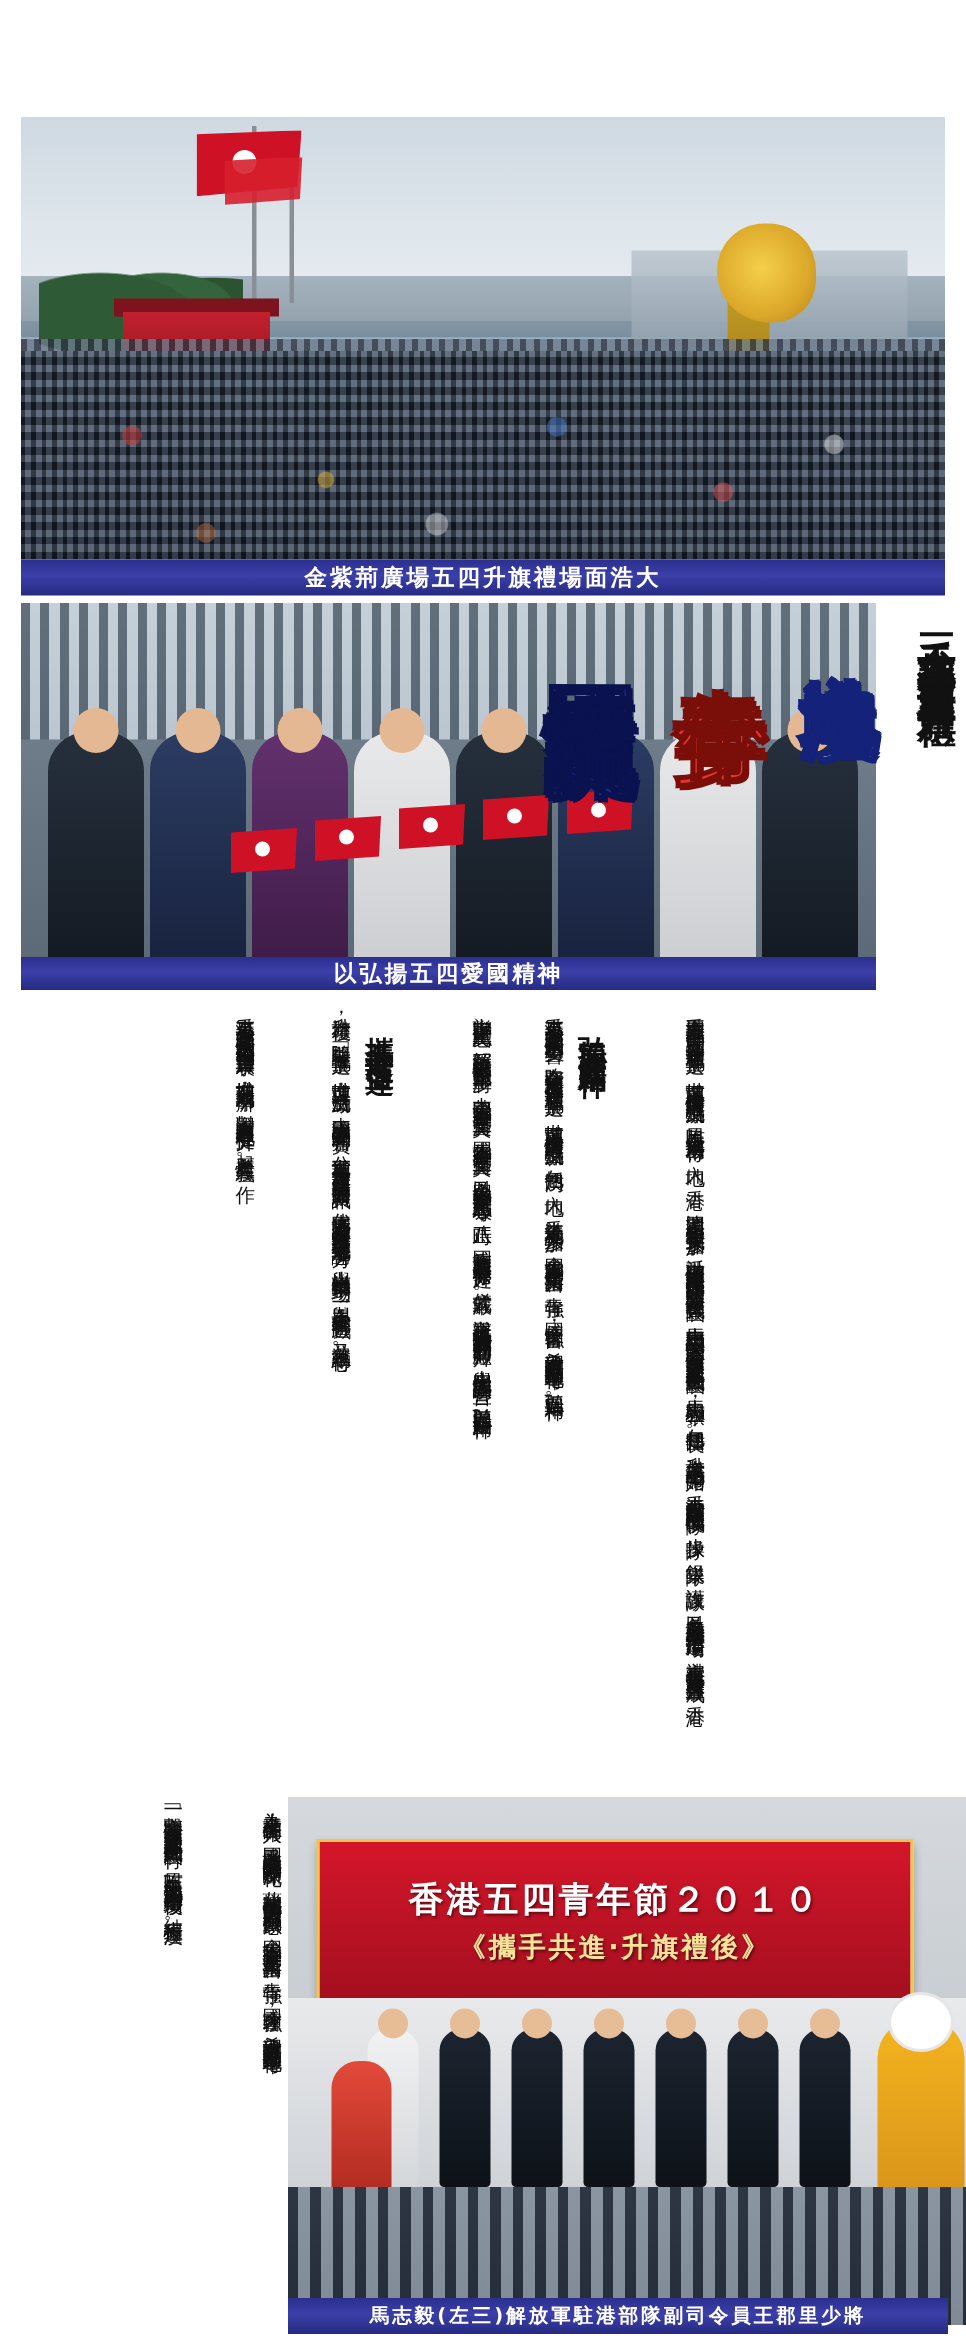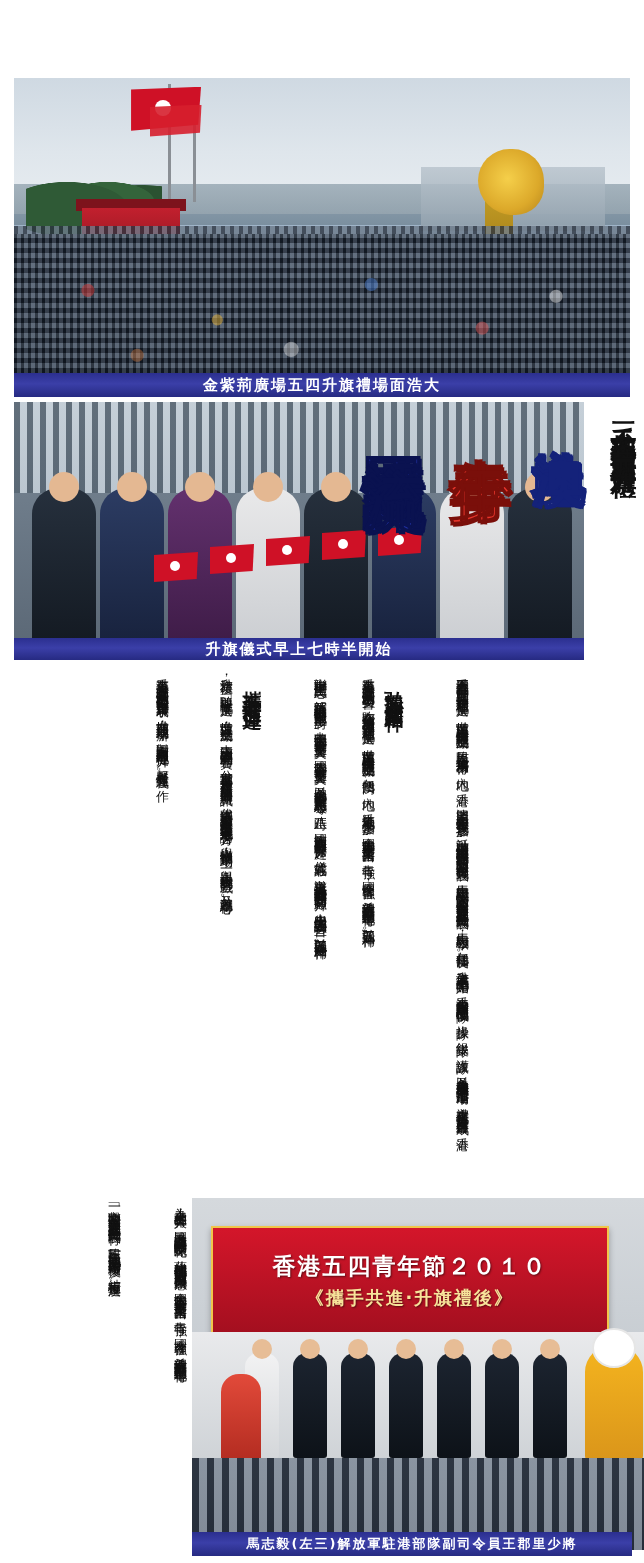--- a/index.html
+++ b/index.html
@@ -420,21 +420,21 @@
     <div class="p2-person light" style="left:426px;"></div>
     <div class="p2-person" style="left:494px;"></div>
 
     <div class="p2-flag" style="left:140px; top:150px;"></div>
     <div class="p2-flag" style="left:196px; top:142px;"></div>
     <div class="p2-flag" style="left:252px; top:134px;"></div>
     <div class="p2-flag" style="left:308px; top:128px;"></div>
     <div class="p2-flag" style="left:364px; top:124px;"></div>
   </div>
   <div class="capbar" style="left:14px; top:638px; width:570px; height:22px;">
-    <span>升旗儀式早上七時半開始</span>
+    <span>以弘揚五四愛國精神</span>
   </div>
 
   <div class="headline-zone">
     <div class="kicker vtitle">三千人參加香港金紫荊廣場五四升旗禮</div>
   </div>
 
   <div class="bigtitle">
     <div class="col col-a">內地港澳</div>
     <div class="col col-b">青少年</div>
     <div class="col col-c">國情通識交流</div>

